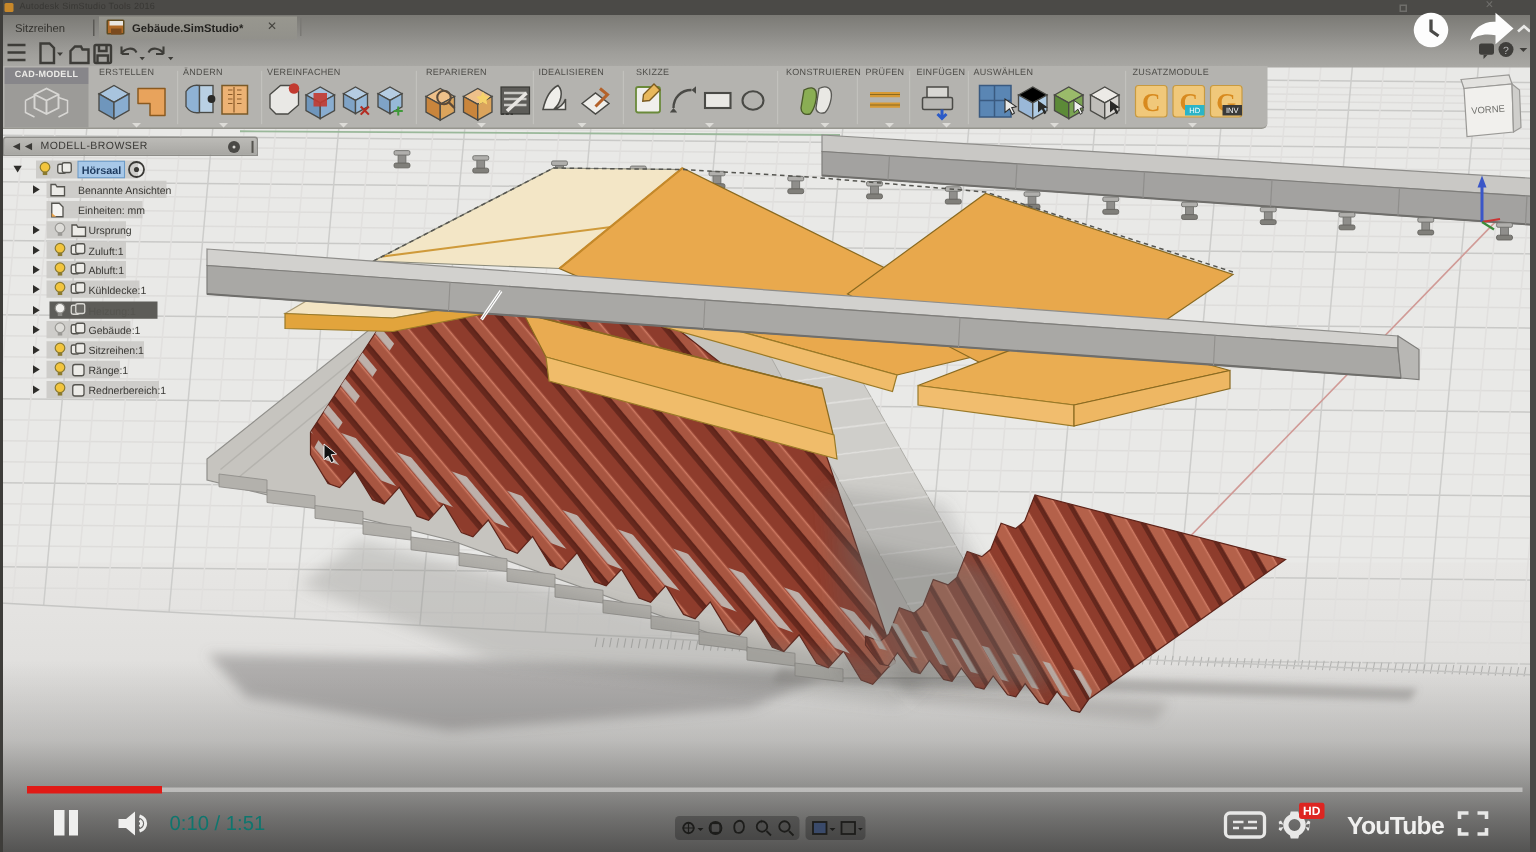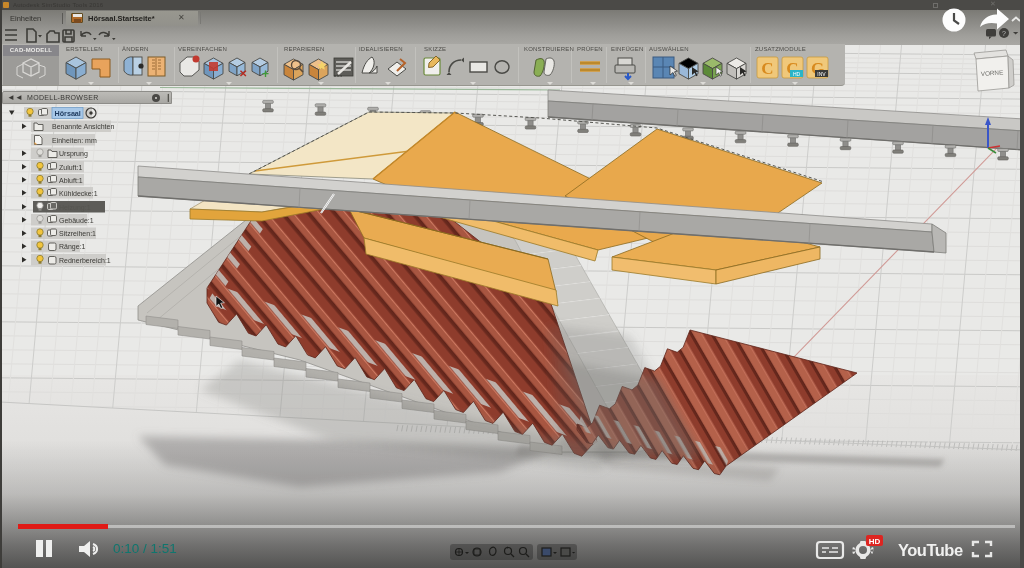--- a/index.html
+++ b/index.html
@@ -434,27 +434,27 @@
       <polygon points="976.0,59.0 1008.0,56.0 1009.0,88.0 978.0,91.0" fill="#f1f0ed" stroke="#9a9996" stroke-width="0.8"></polygon>
       <polygon points="1008.0,56.0 1013.0,60.0 1014.0,85.0 1009.0,88.0" fill="#cfcecb" stroke="#9a9996" stroke-width="0.8"></polygon>
       <text x="981" y="76" font-size="6.3" fill="#6f6f6b" transform="rotate(-4 981 76)" font-family="Liberation Sans, sans-serif">VORNE</text>
     </svg>
 <div style="position:absolute;left:0;top:0;width:1024px;height:10px;background:#4b4a47"></div>
 <div style="position:absolute;left:3px;top:2px;width:6px;height:6px;background:#c8882a;border-radius:1px"></div>
 <div style="position:absolute;left:13px;top:0px;width:400px;height:10px;font:6px/10px Liberation Sans,sans-serif;color:#383734;letter-spacing:0.2px">Autodesk SimStudio Tools 2016</div>
 <div style="position:absolute;left:933px;top:2.5px;width:5px;height:5px;border:1px solid #6f6e6b"></div>
 <div style="position:absolute;left:990px;top:-1px;font:7px/10px Liberation Sans,sans-serif;color:#6f6e6b">✕</div>
 <div style="position:absolute;left:0;top:10px;width:1024px;height:35px;background:linear-gradient(#7b7a75,#8d8c88 38%,#9f9e9a 72%,#a9a8a4)"></div>
-    <div style="position:absolute;left:10px;top:12px;font:7.5px/14px Liberation Sans,sans-serif;color:#34332f">Einheiten</div>
+    <div style="position:absolute;left:10px;top:12px;font:7.5px/14px Liberation Sans,sans-serif;color:#34332f">Sitzreihen</div>
 <div style="position:absolute;left:62px;top:13px;width:1px;height:11px;background:#5a5955"></div>
 <div style="position:absolute;left:66px;top:10.5px;width:132px;height:15px;background:linear-gradient(#98978f,#92918b)"></div>
 <div style="position:absolute;left:71px;top:13px;width:12px;height:10px;background:#b06a28;border:1px solid #5e4a20;border-radius:1px"></div>
 <div style="position:absolute;left:72.5px;top:14px;width:9px;height:3px;background:#e8e6e2"></div>
 <div style="position:absolute;left:73.5px;top:19px;width:7px;height:3.5px;background:#7a4a1e"></div>
-<div style="position:absolute;left:88px;top:11.5px;font:bold 7.5px/14px Liberation Sans,sans-serif;color:#23221f">Hörsaal.Startseite*</div>
+<div style="position:absolute;left:88px;top:11.5px;font:bold 7.5px/14px Liberation Sans,sans-serif;color:#23221f">Gebäude.SimStudio*</div>
 <div style="position:absolute;left:178px;top:11px;font:8px/14px Liberation Sans,sans-serif;color:#45443f">✕</div>
 <div style="position:absolute;left:200px;top:12px;width:1px;height:12px;background:#7a7975"></div>
     <svg width="130" height="20" viewBox="0 0 130 20" style="position:absolute;left:0;top:26px">
 <g stroke="#3d3c38" stroke-width="1.6" fill="none">
 <path d="M5,4 h12 M5,9 h12 M5,14 h12"></path>
 <path d="M27,3 h6 l3,3 v10 h-9 z"></path>
 <path d="M47,8 l3,-3 h4 l1,2 h4 v9 h-12 z M47,8 v8"></path>
 <rect x="63" y="4" width="11" height="12" rx="1"></rect>
 <path d="M66,4 v4 h5 v-4 M65,16 v-5 h7 v5"></path>
 <path d="M81,10 c2,-4 8,-5 10,-1 M81,10 l0,-5 M81,10 l5,0" stroke-width="1.4"></path>

